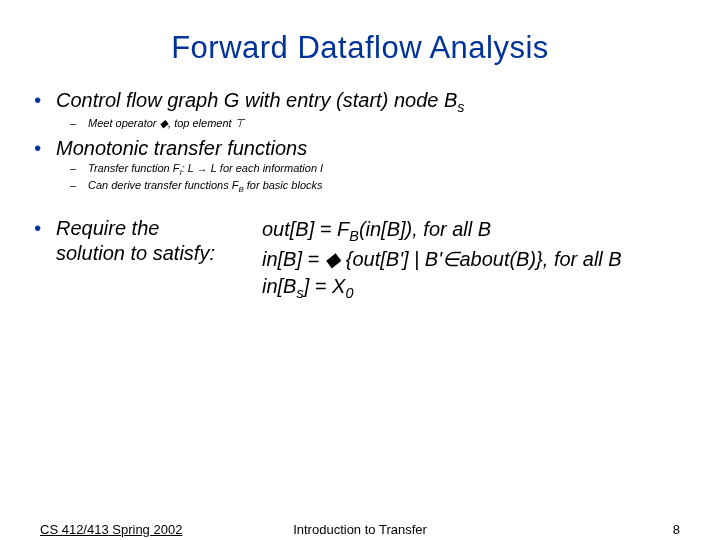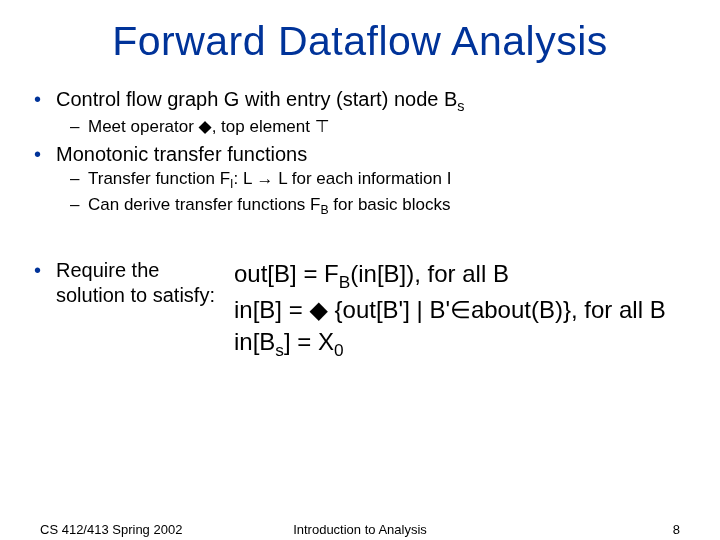--- a/index.html
+++ b/index.html
@@ -12,79 +12,82 @@
     overflow: hidden;
   }
   .slide {
     width: 720px;
     height: 540px;
     padding: 18px 28px 0 28px;
     position: relative;
   }
   .title {
     color: #003399;
-    font-size: 41px;
+    font-size: 31px;
     text-align: center;
     margin-bottom: 22px;
     font-weight: 400;
     letter-spacing: 0.5px;
+    margin-top: 12px;
   }
   .content {
     color: #000;
     font-size: 20px;
     line-height: 1.25;
     padding-left: 6px;
+    font-style: italic;
   }
   .l1 {
     margin-bottom: 1px;
     padding-left: 22px;
     text-indent: -22px;
   }
   .l1 .bullet {
     color: #003399;
     display: inline-block;
     width: 22px;
     text-indent: 0;
   }
   .l2 {
-    font-size: 17px;
+    font-size: 11px;
     padding-left: 54px;
     text-indent: -18px;
     margin-bottom: 1px;
   }
   .l2 .dash {
     display: inline-block;
     width: 18px;
     text-indent: 0;
   }
   .gap { height: 14px; }
   .gap-sm { height: 4px; }
   .two-col {
     display: flex;
-    margin-top: 24px;
+    margin-top: 6px;
+    gap: 28px;
   }
   .col-left {
     width: 196px;
     flex-shrink: 0;
   }
   .col-right {
     flex: 1;
-    font-size: 24px;
+    font-size: 20px;
     line-height: 1.35;
     padding-left: 4px;
   }
   .footer {
     position: absolute;
     bottom: 18px;
     left: 0;
     width: 720px;
     font-size: 13px;
     color: #000;
   }
-  .foot-left { position: absolute; left: 40px; }
+  .foot-left { position: absolute; left: 40px; text-decoration: underline; }
   .foot-center { position: absolute; left: 0; width: 720px; text-align: center; }
   .foot-right { position: absolute; right: 40px; }
   .sub { font-size: 0.72em; vertical-align: sub; }
   .sym { font-family: Arial, sans-serif; }
 </style>
 </head>
 <body>
 
 <div class="slide">
 
@@ -134,17 +137,17 @@
         <div>
           <span>in[B</span><span class="sub">s</span><span>]  = X</span><span class="sub">0</span>
         </div>
       </div>
     </div>
 
   </div>
 
   <div class="footer">
     <span class="foot-left">CS 412/413   Spring 2002</span>
-    <span class="foot-center">Introduction to Analysis</span>
+    <span class="foot-center">Introduction to Transfer</span>
     <span class="foot-right">8</span>
   </div>
 
 </div>
 
 </body></html>

